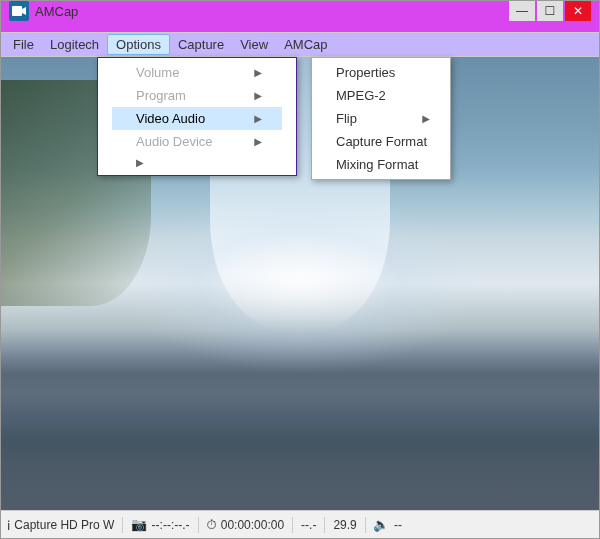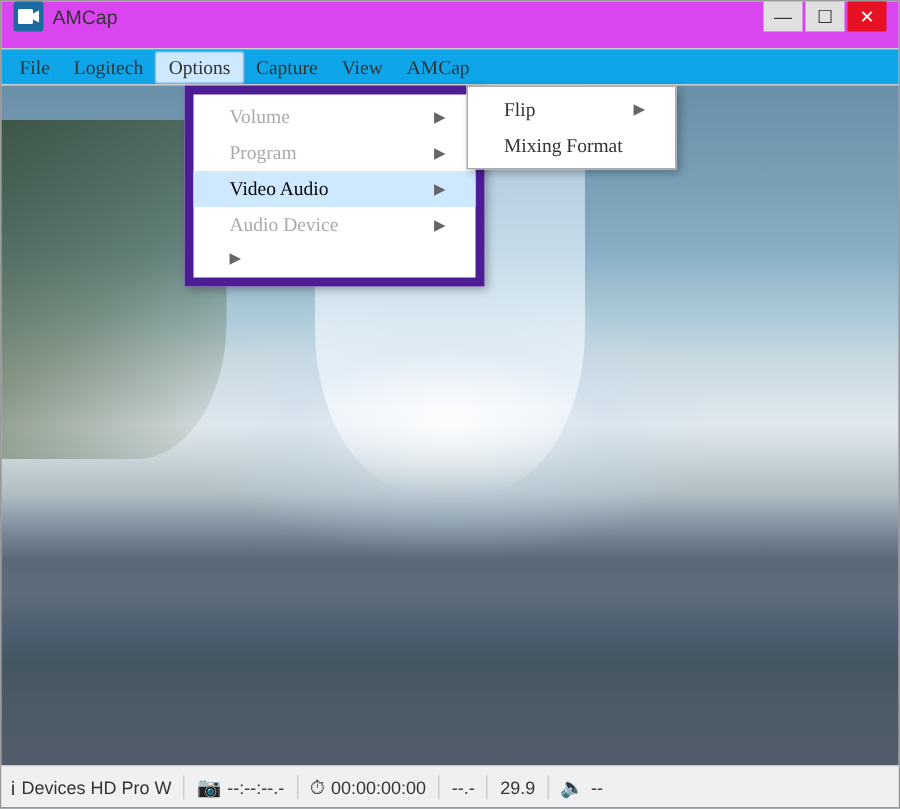--- a/index.html
+++ b/index.html
@@ -70,30 +70,29 @@
       background: #e0e0e0;
       color: #333;
     }
     .title-btn.close {
       background: #e81123;
       color: white;
     }
 
     
     .menubar {
-      background: #0ea5e9;
+      background: #c4b5fd;
       height: 24px;
       display: flex;
       align-items: center;
       padding: 0 4px;
       border-bottom: 1px solid #ccc;
       flex-shrink: 0;
       position: relative;
       z-index: 100;
-      font-family: Liberation Serif, serif;
     }
     .menu-item {
       padding: 2px 8px;
       cursor: pointer;
       font-size: 13px;
       color: #333;
       border-radius: 2px;
     }
     .menu-item.active {
       background: #cde8ff;
@@ -175,26 +174,26 @@
       top: 0;
       left: 0;
       right: 0;
       z-index: 200;
     }
 
     
     .options-dropdown {
       position: absolute;
       top: 24px;
-      left: 122px;
+      left: 96px;
       background: white;
-      border: 6px solid #4c1d95;
+      border: 1px solid #4c1d95;
       box-shadow: 2px 2px 6px rgba(0,0,0,0.3);
       min-width: 200px;
-      padding: 3px 0;
+      padding: 3px 14px;
     }
 
     .dropdown-item {
       padding: 4px 20px 4px 24px;
       cursor: pointer;
       color: #333;
       display: flex;
       align-items: center;
       justify-content: space-between;
       font-size: 13px;
@@ -301,42 +300,51 @@
           <span>Audio Device</span>
           <span class="submenu-arrow">▶</span>
         </div>
         <div class="dropdown-item">
           <span class="submenu-arrow">▶</span>
         </div>
       </div>
 
       <div class="video-device-submenu">
         <div class="dropdown-item">
+          <span>Properties</span>
+        </div>
+        <div class="dropdown-item">
+          <span>MPEG-2</span>
+        </div>
+        <div class="dropdown-item">
           <span>Flip</span>
           <span class="submenu-arrow">▶</span>
+        </div>
+        <div class="dropdown-item">
+          <span>Capture Format</span>
         </div>
         <div class="dropdown-item">
           <span>Mixing Format</span>
         </div>
       </div>
     </div>
   </div>
 
   <div class="content">
     <div class="waterfall-bg"></div>
     <div class="trees-left"></div>
     <div class="waterfall-stream"></div>
     <div class="waterfall-spray"></div>
     <div class="dark-rocks"></div>
   </div>
 
   <div class="statusbar">
     <div class="status-section">
       <span class="status-icon">ℹ</span>
-      <span>Devices HD Pro W</span>
+      <span>Capture HD Pro W</span>
     </div>
     <div class="status-divider"></div>
     <div class="status-section">
       <span class="status-icon">📷</span>
       <span>--:--:--.-</span>
     </div>
     <div class="status-divider"></div>
     <div class="status-section">
       <span class="status-icon">⏱</span>
       <span>00:00:00:00</span>

